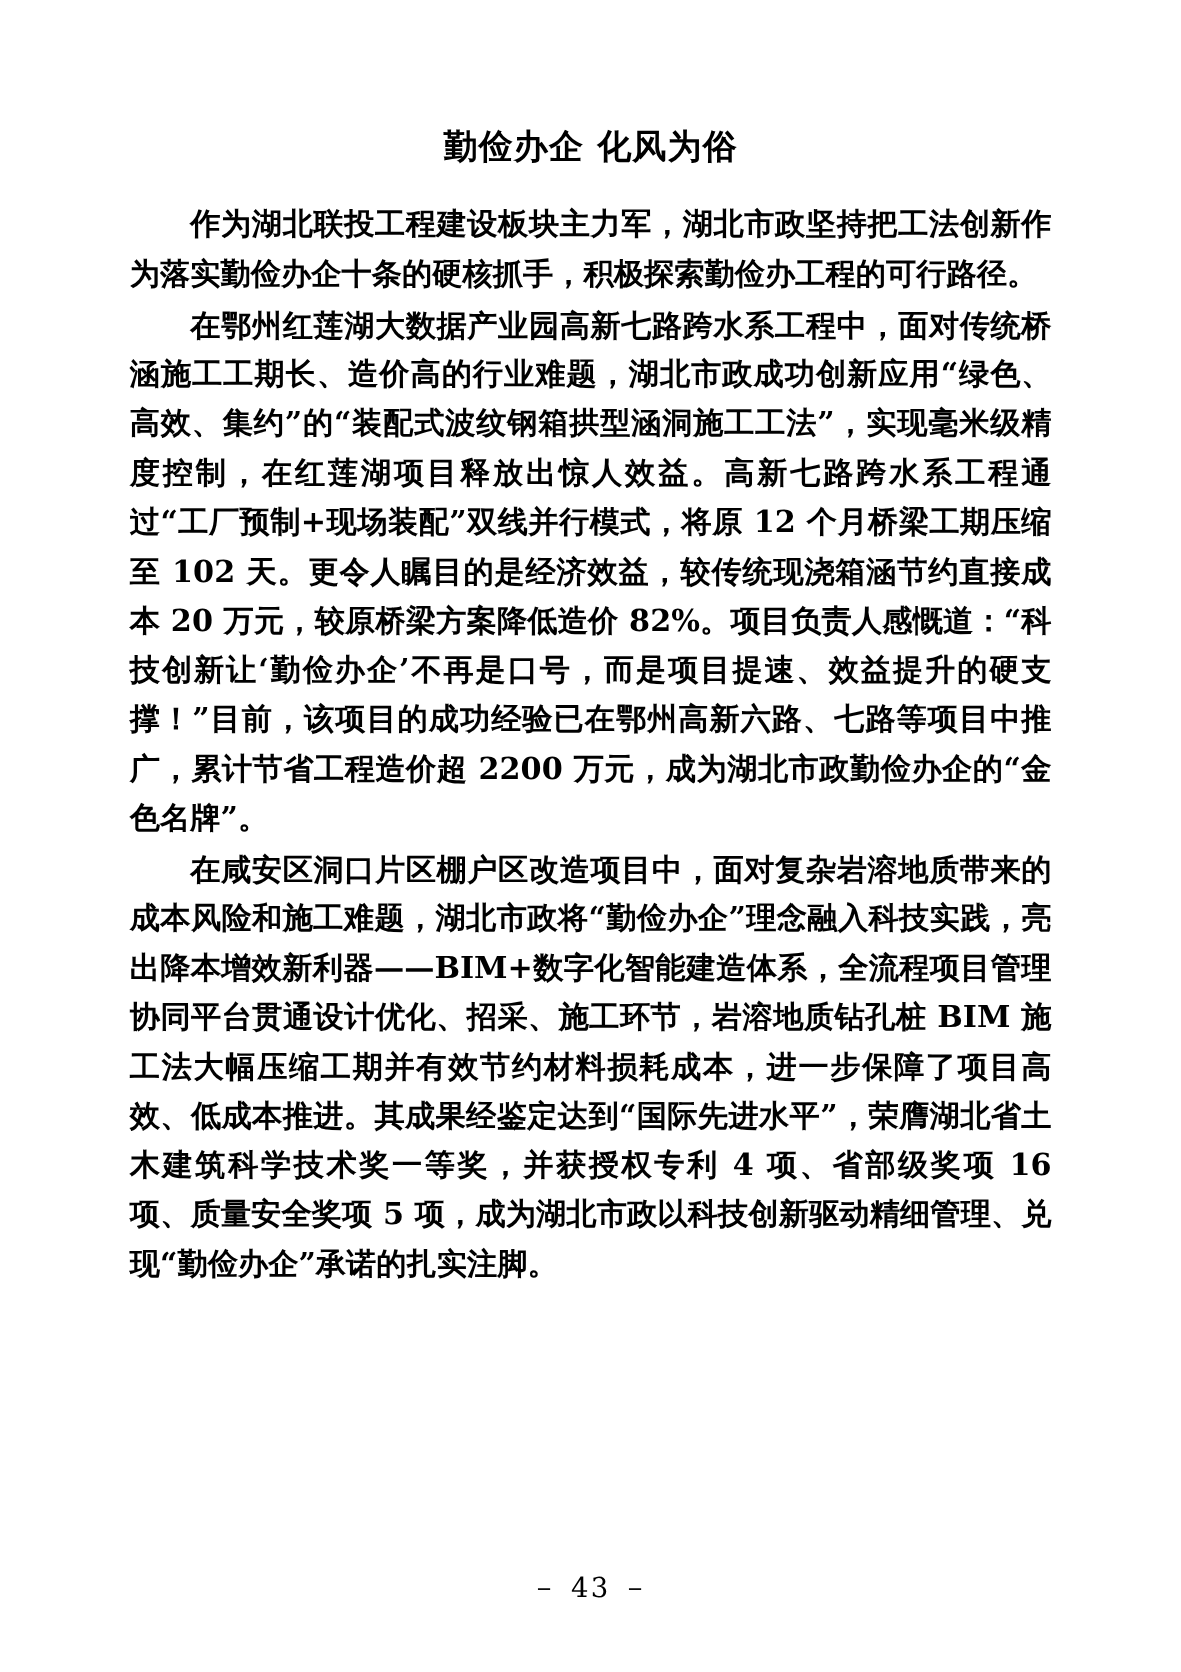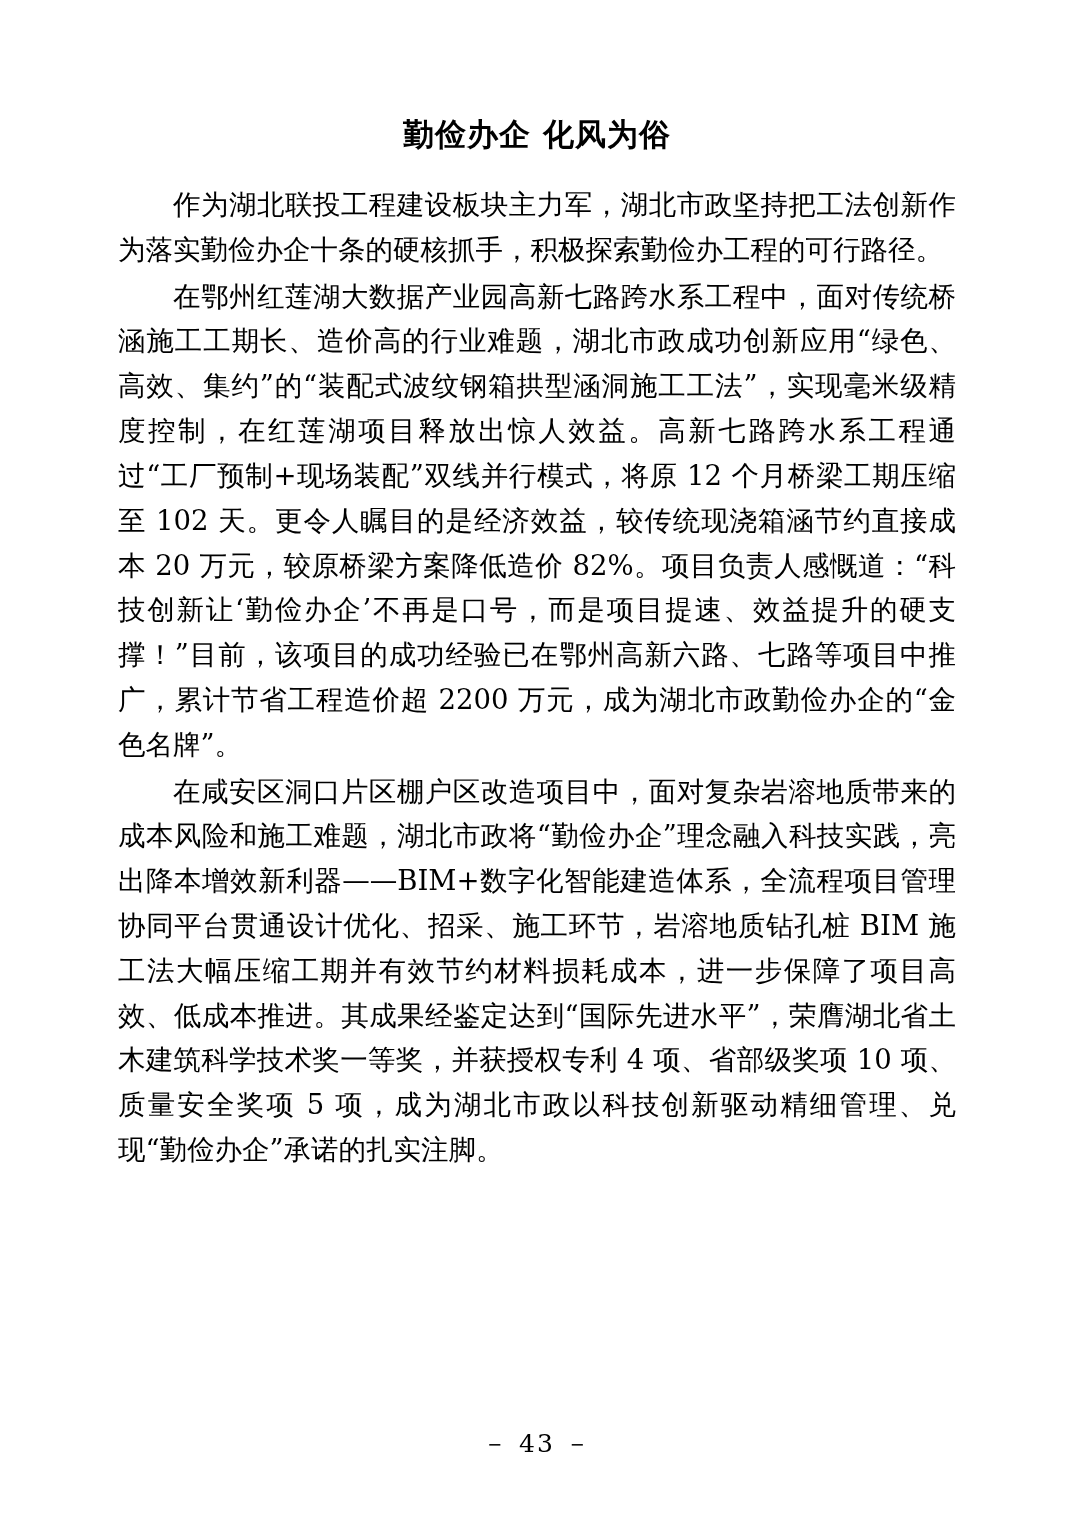--- a/index.html
+++ b/index.html
@@ -36,20 +36,21 @@
     text-align: center;
   }
   .title-line.second {
     font-size: 31px;
   }
   .body-text {
     font-size: 27.5px;
     line-height: 1.63;
     text-align: justify;
     text-justify: inter-ideograph;
+    font-weight: bold;
   }
   .para {
     margin: 0 0 2px 0;
     text-indent: 2em;
     text-align: justify;
     text-justify: inter-ideograph;
   }
   .footer {
     position: absolute;
     left: 0;
@@ -65,18 +66,18 @@
 
 <div class="page">
 
   <div class="title-block">
     <div class="title-line">勤俭办企 化风为俗</div>
   </div>
 
   <div class="body-text">
     <p class="para">作为湖北联投工程建设板块主力军，湖北市政坚持把工法创新作为落实勤俭办企十条的硬核抓手，积极探索勤俭办工程的可行路径。</p>
     <p class="para">在鄂州红莲湖大数据产业园高新七路跨水系工程中，面对传统桥涵施工工期长、造价高的行业难题，湖北市政成功创新应用“绿色、高效、集约”的“装配式波纹钢箱拱型涵洞施工工法”，实现毫米级精度控制，在红莲湖项目释放出惊人效益。高新七路跨水系工程通过“工厂预制+现场装配”双线并行模式，将原 12 个月桥梁工期压缩至 102 天。更令人瞩目的是经济效益，较传统现浇箱涵节约直接成本 20 万元，较原桥梁方案降低造价 82%。项目负责人感慨道：“科技创新让‘勤俭办企’不再是口号，而是项目提速、效益提升的硬支撑！”目前，该项目的成功经验已在鄂州高新六路、七路等项目中推广，累计节省工程造价超 2200 万元，成为湖北市政勤俭办企的“金色名牌”。</p>
-    <p class="para">在咸安区洞口片区棚户区改造项目中，面对复杂岩溶地质带来的成本风险和施工难题，湖北市政将“勤俭办企”理念融入科技实践，亮出降本增效新利器——BIM+数字化智能建造体系，全流程项目管理协同平台贯通设计优化、招采、施工环节，岩溶地质钻孔桩 BIM 施工法大幅压缩工期并有效节约材料损耗成本，进一步保障了项目高效、低成本推进。其成果经鉴定达到“国际先进水平”，荣膺湖北省土木建筑科学技术奖一等奖，并获授权专利 4 项、省部级奖项 10 项、质量安全奖项 5 项，成为湖北市政以科技创新驱动精细管理、兑现“勤俭办企”承诺的扎实注脚。</p>
+    <p class="para">在咸安区洞口片区棚户区改造项目中，面对复杂岩溶地质带来的成本风险和施工难题，湖北市政将“勤俭办企”理念融入科技实践，亮出降本增效新利器——BIM+数字化智能建造体系，全流程项目管理协同平台贯通设计优化、招采、施工环节，岩溶地质钻孔桩 BIM 施工法大幅压缩工期并有效节约材料损耗成本，进一步保障了项目高效、低成本推进。其成果经鉴定达到“国际先进水平”，荣膺湖北省土木建筑科学技术奖一等奖，并获授权专利 4 项、省部级奖项 16 项、质量安全奖项 5 项，成为湖北市政以科技创新驱动精细管理、兑现“勤俭办企”承诺的扎实注脚。</p>
   </div>
 
   <div class="footer">－ 43 －</div>
 
 </div>
 
 </body></html>

